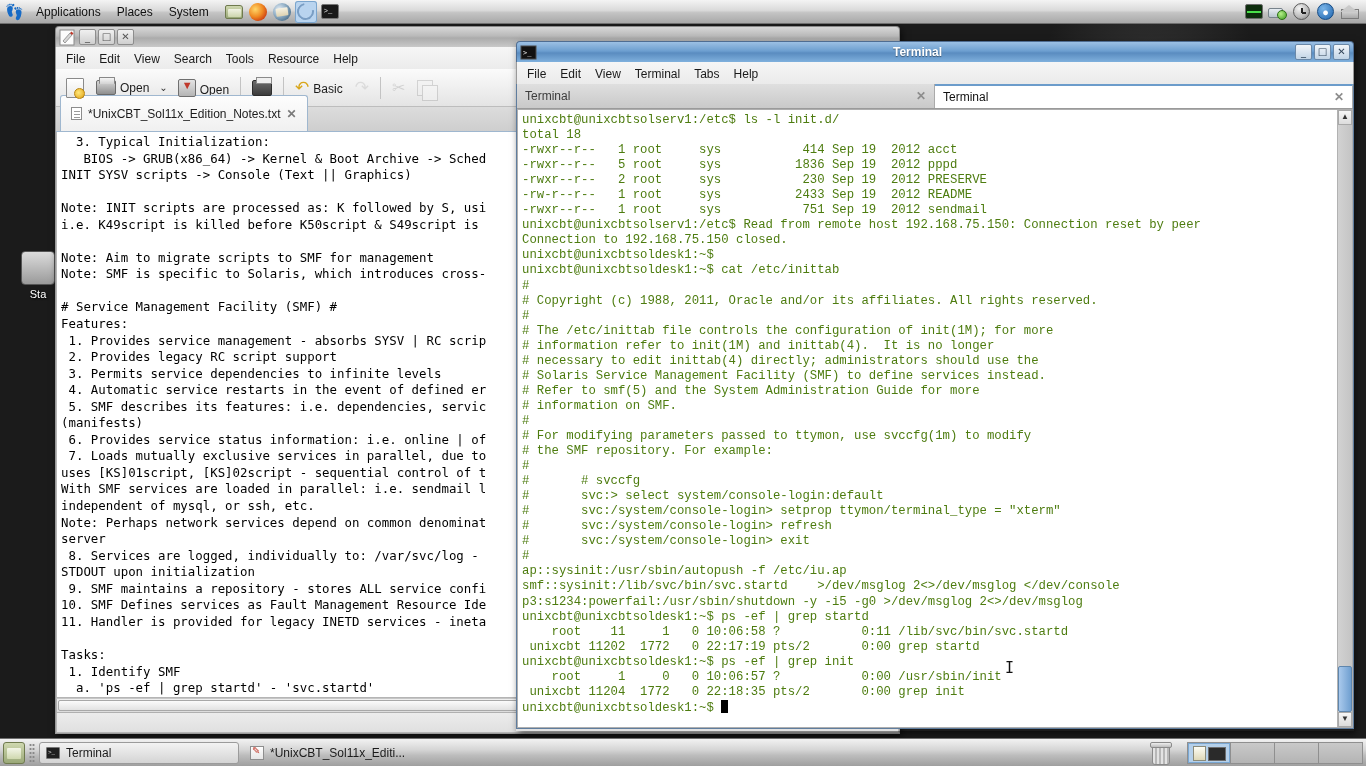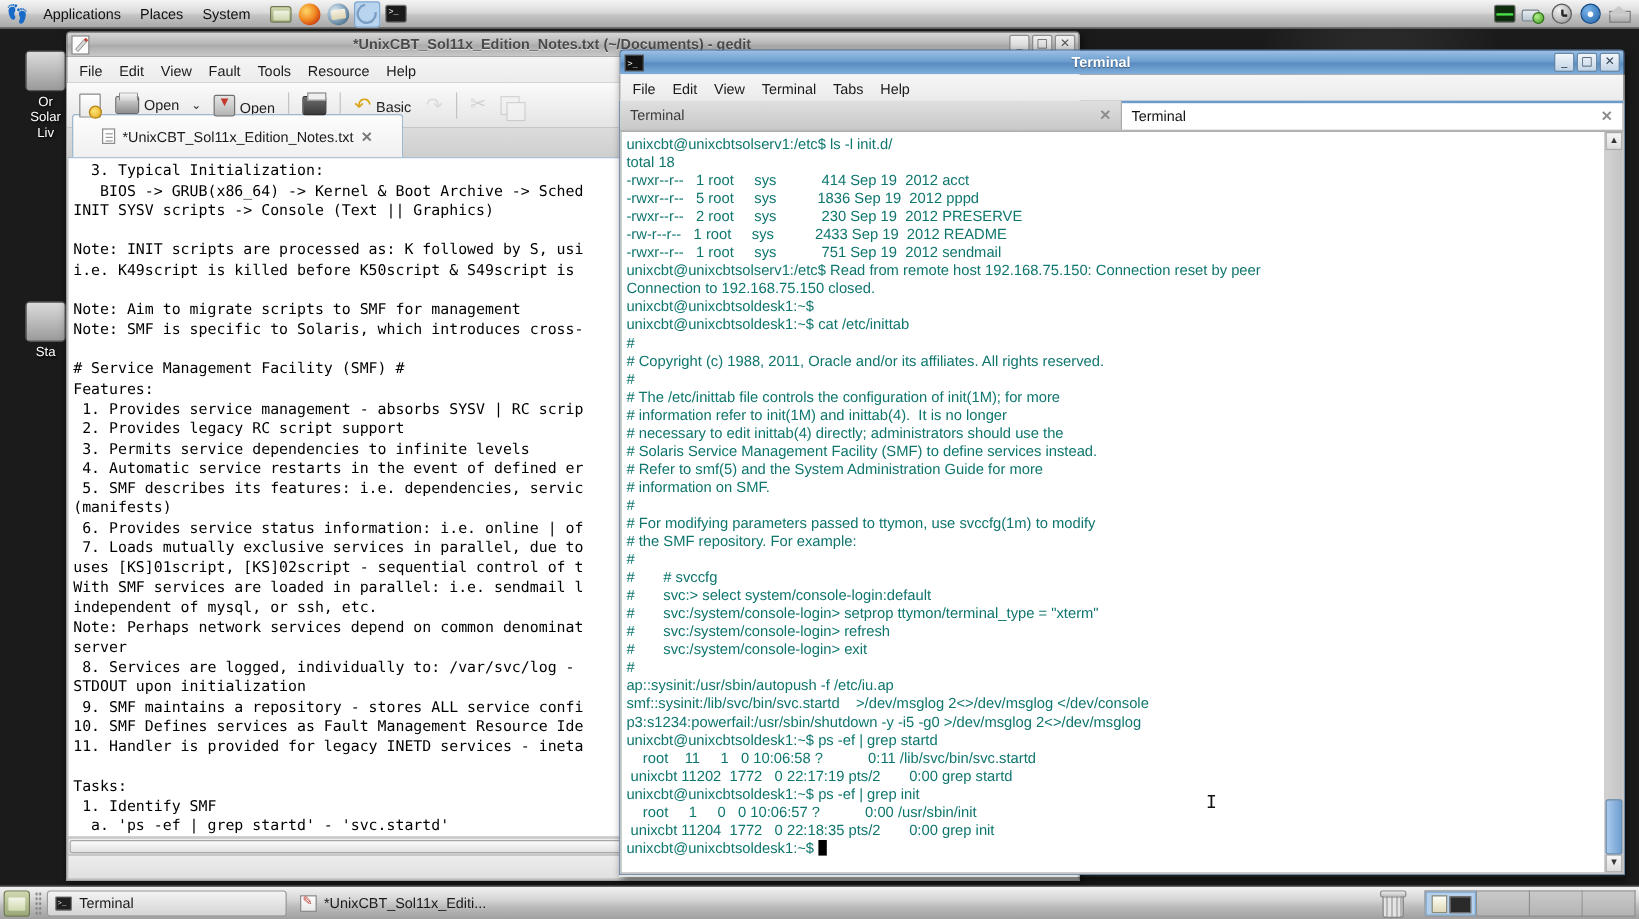--- a/index.html
+++ b/index.html
@@ -180,21 +180,21 @@
   .gi-chev { font-size: 10px; color: #333; padding: 0 3px; }
 
   #gedit-tabs {
     height: 25px; display: flex; align-items: flex-end;
     background: linear-gradient(180deg,#dcdcdc,#cecece);
     border-bottom: 1px solid #9fb7cf;
     padding-left: 4px;
   }
   .doc-tab {
     display: flex; align-items: center; gap: 6px;
-    height: 36px; padding: 0 24px;
+    height: 36px; padding: 0 10px;
     background: linear-gradient(180deg,#fdfdfd,#f0f0f0);
     border: 1px solid #9fb7cf; border-bottom: none;
     border-radius: 3px 3px 0 0;
     font-size: 12px; color: #1b1b1b;
   }
   .tab-doc-ic { width:11px;height:13px;background:#fff;border:1px solid #8c8c8c;position:relative;}
   .tab-doc-ic:after{content:'';position:absolute;left:2px;top:3px;width:6px;height:1px;
       box-shadow:0 0 0 #000,0 3px 0 #9a9a9a,0 6px 0 #9a9a9a;background:#9a9a9a;}
   .tab-close { color:#7a7a7a; font-size:12px; font-weight:bold; }
 
@@ -255,24 +255,24 @@
     border-top: 2px solid #6c9ccb;
     color: #111;
   }
   .term-tab .x { color: #8d8d8d; font-size: 12px; font-weight: bold; }
   #term-screen {
     flex: 1; background: #ffffff; position: relative; display: flex;
     border: 1px solid #aeaeae;
   }
   #term-screen pre {
     flex: 1;
-    font-family: Liberation Sans, sans-serif;
+    font-family: Liberation Mono, monospace;
     font-size: 12.3px;
     line-height: 15.05px;
-    color: #0f766e;
+    color: #4d7c0f;
     padding: 3px 0 0 4px;
     white-space: pre;
     overflow: hidden;
   }
   .term-cursor {
     display: inline-block; width: 7px; height: 13px;
     background: #000; vertical-align: -2px;
   }
   .ibeam {
     position: absolute; left: 487px; top: 549px;
@@ -345,24 +345,20 @@
   .ws.active { background: #b5d0ea; box-shadow: inset 0 0 0 1px #7aa7d2; }
   .ws-mini1 { position:absolute; left:5px; top:3px; width:13px; height:15px;
     background:linear-gradient(180deg,#fdfdf4,#ded8b8); border:1px solid #8b8b7a; }
   .ws-mini2 { position:absolute; left:20px; top:4px; width:18px; height:14px;
     background:#2a2a2a; border:1px solid #6e6e6e; }
 </style>
 </head>
 <body>
 
 <div id="desktop">
-  <div class="desk-icon" style="left:2px; top:18px;">
-    <span class="glyph"></span>
-    <span>Or<br>Solar<br>Liv</span>
-  </div>
   <div class="desk-icon" style="left:2px; top:227px;">
     <span class="glyph"></span>
     <span>Sta</span>
   </div>
 </div>
 
 <div id="top-panel">
   <div class="foot">👣</div>
   <div class="menu-word">Applications</div>
   <div class="menu-word">Places</div>
@@ -406,33 +402,32 @@
 
 <div class="window" id="gedit">
   <div class="titlebar inactive">
     <span class="title-icon">
       <svg width="17" height="17" viewBox="0 0 17 17">
         <rect x="1" y="1" width="14" height="15" fill="#fdfdfd" stroke="#8a8a8a"></rect>
         <path d="M4 12 L11 4 L13 6 L6 14 Z" fill="#d8d8d8" stroke="#7a7a7a" stroke-width=".7"></path>
         <path d="M11 4 L13 6 L14.5 4.5 L12.5 2.5 Z" fill="#c0392b"></path>
       </svg>
     </span>
-    <span class="title-text">*UnixCBT_Sol11x_Edition_Notes.txt (~/Documents) - gedit</span>
     <span class="winbtns">
       <span class="winbtn">_</span>
       <span class="winbtn">□</span>
       <span class="winbtn">✕</span>
     </span>
   </div>
 
   <div class="menubar">
     <span>File</span>
     <span>Edit</span>
     <span>View</span>
-    <span>Fault</span>
+    <span>Search</span>
     <span>Tools</span>
     <span>Resource</span>
     <span>Help</span>
   </div>
 
   <div class="body">
     <div id="gedit-toolbar">
       <div class="tb-item">
         <span class="gi-new"></span>
       </div>

